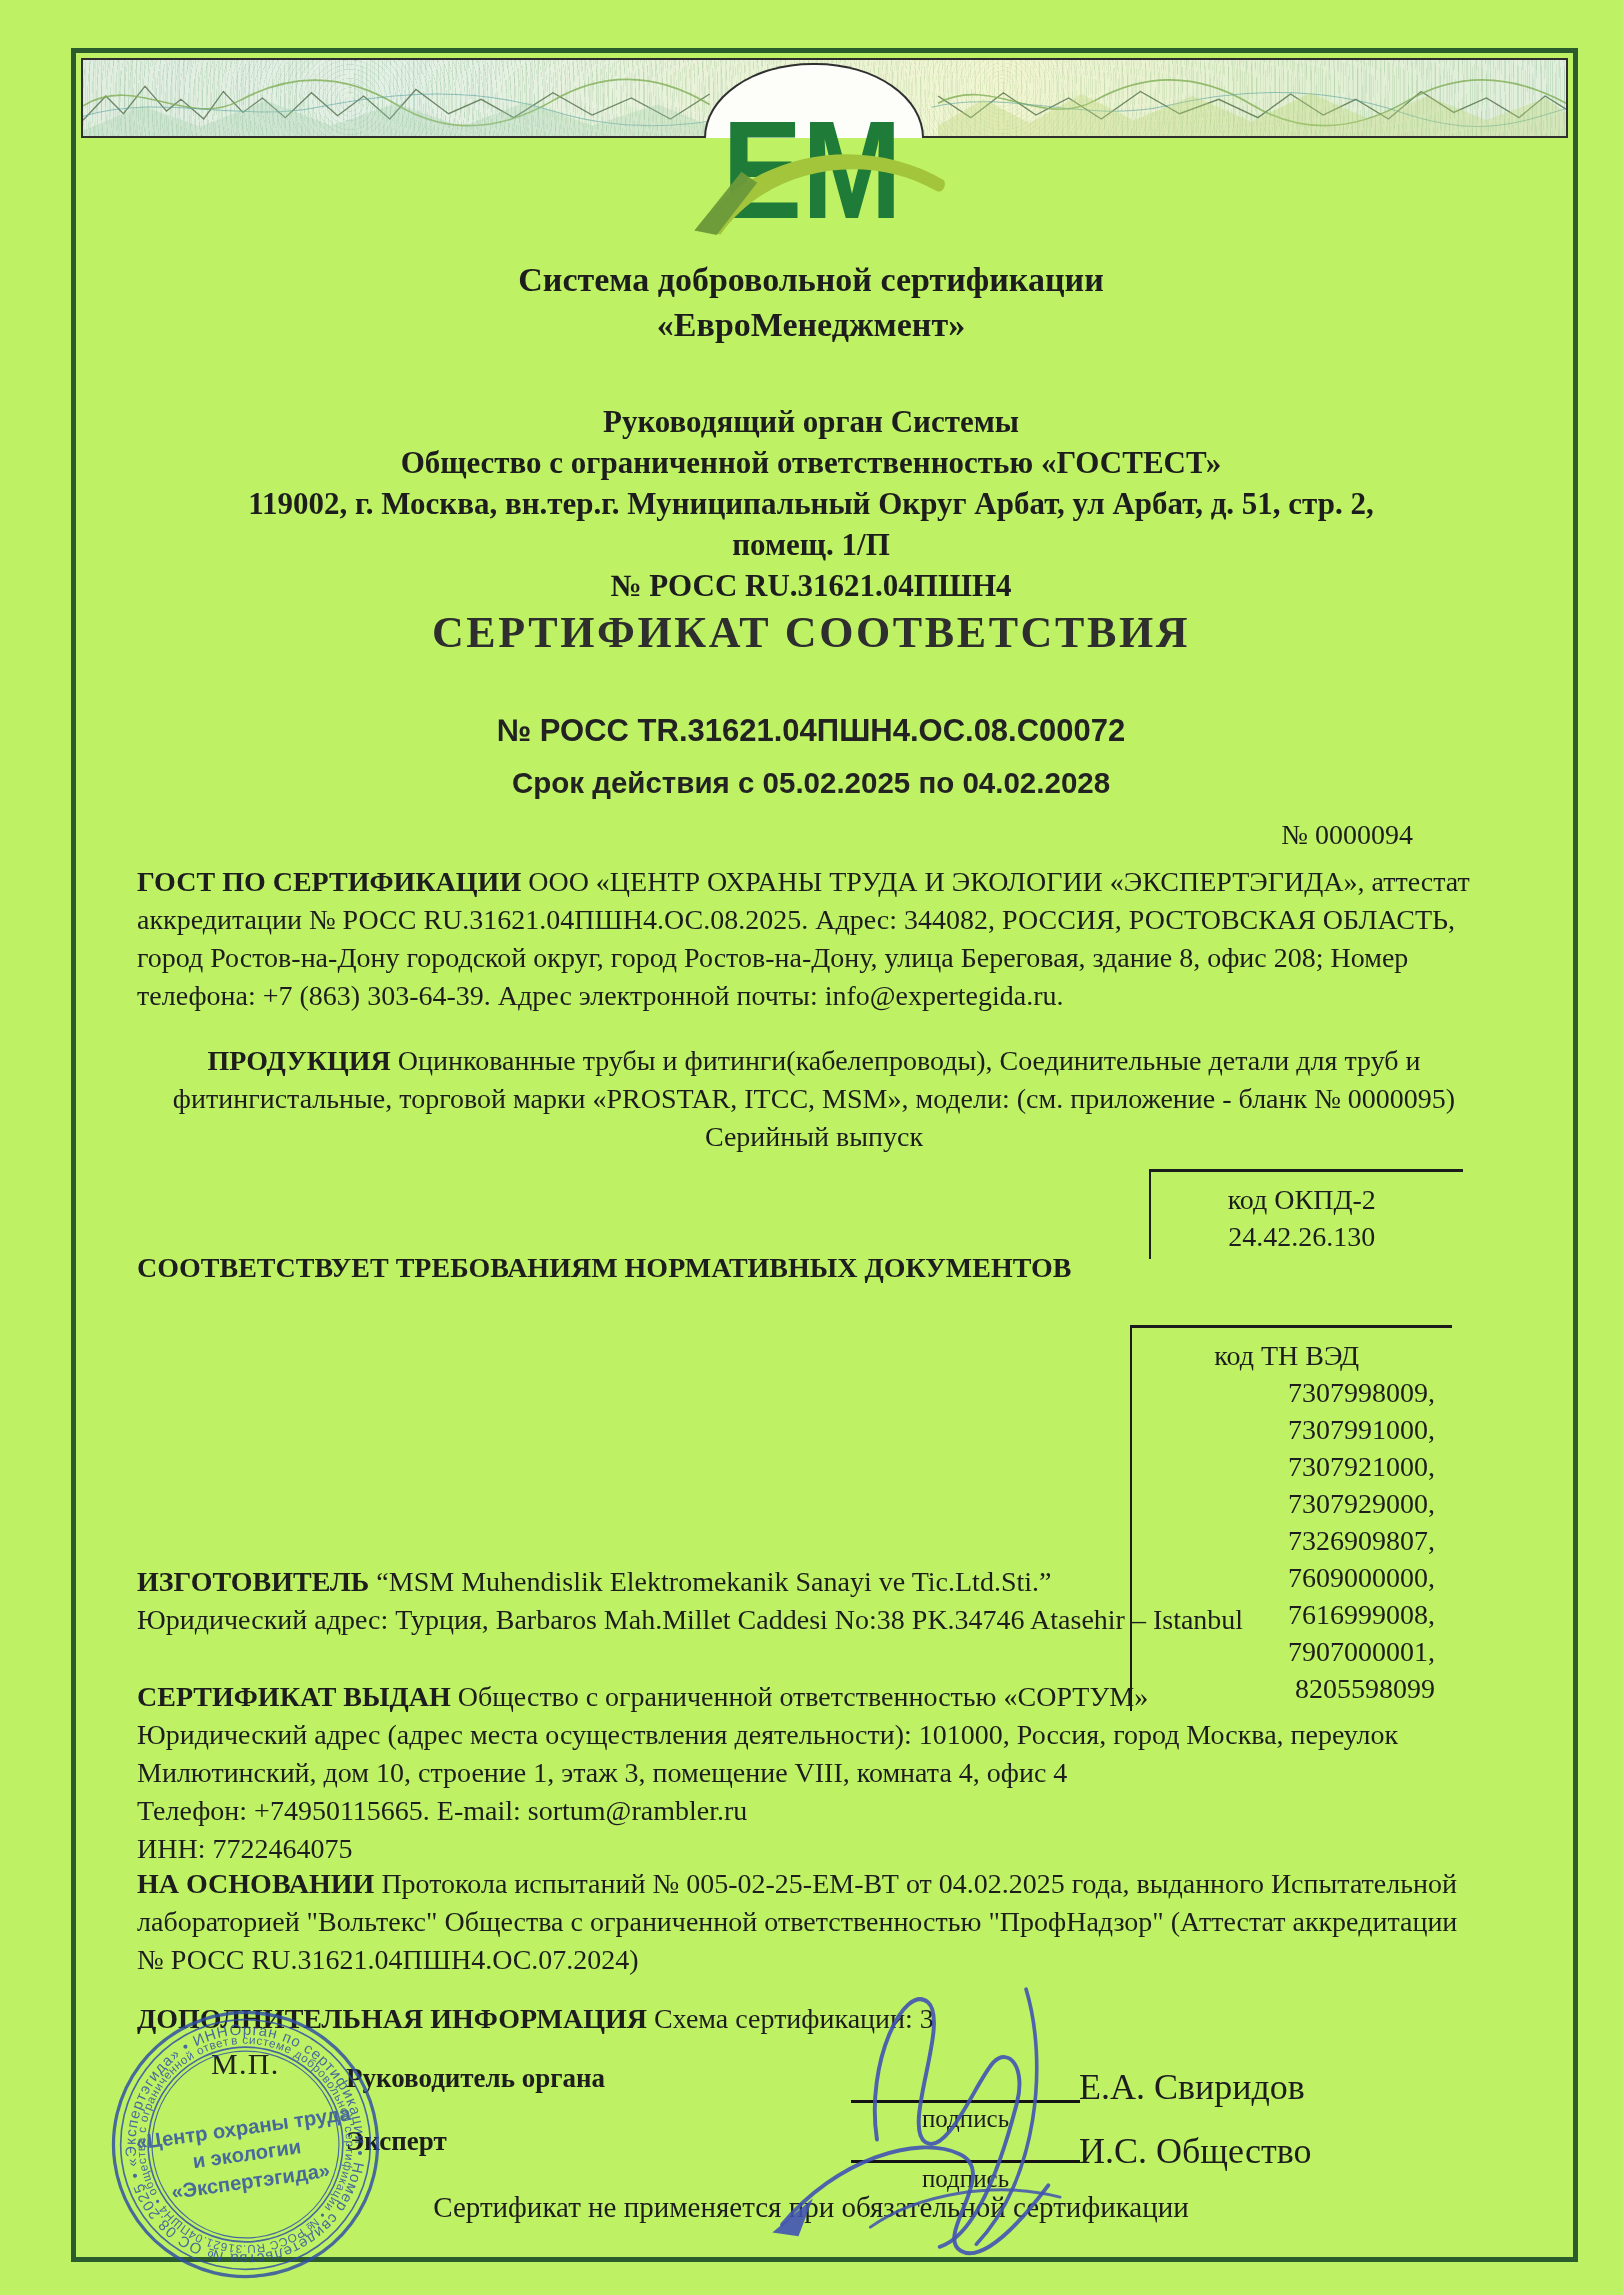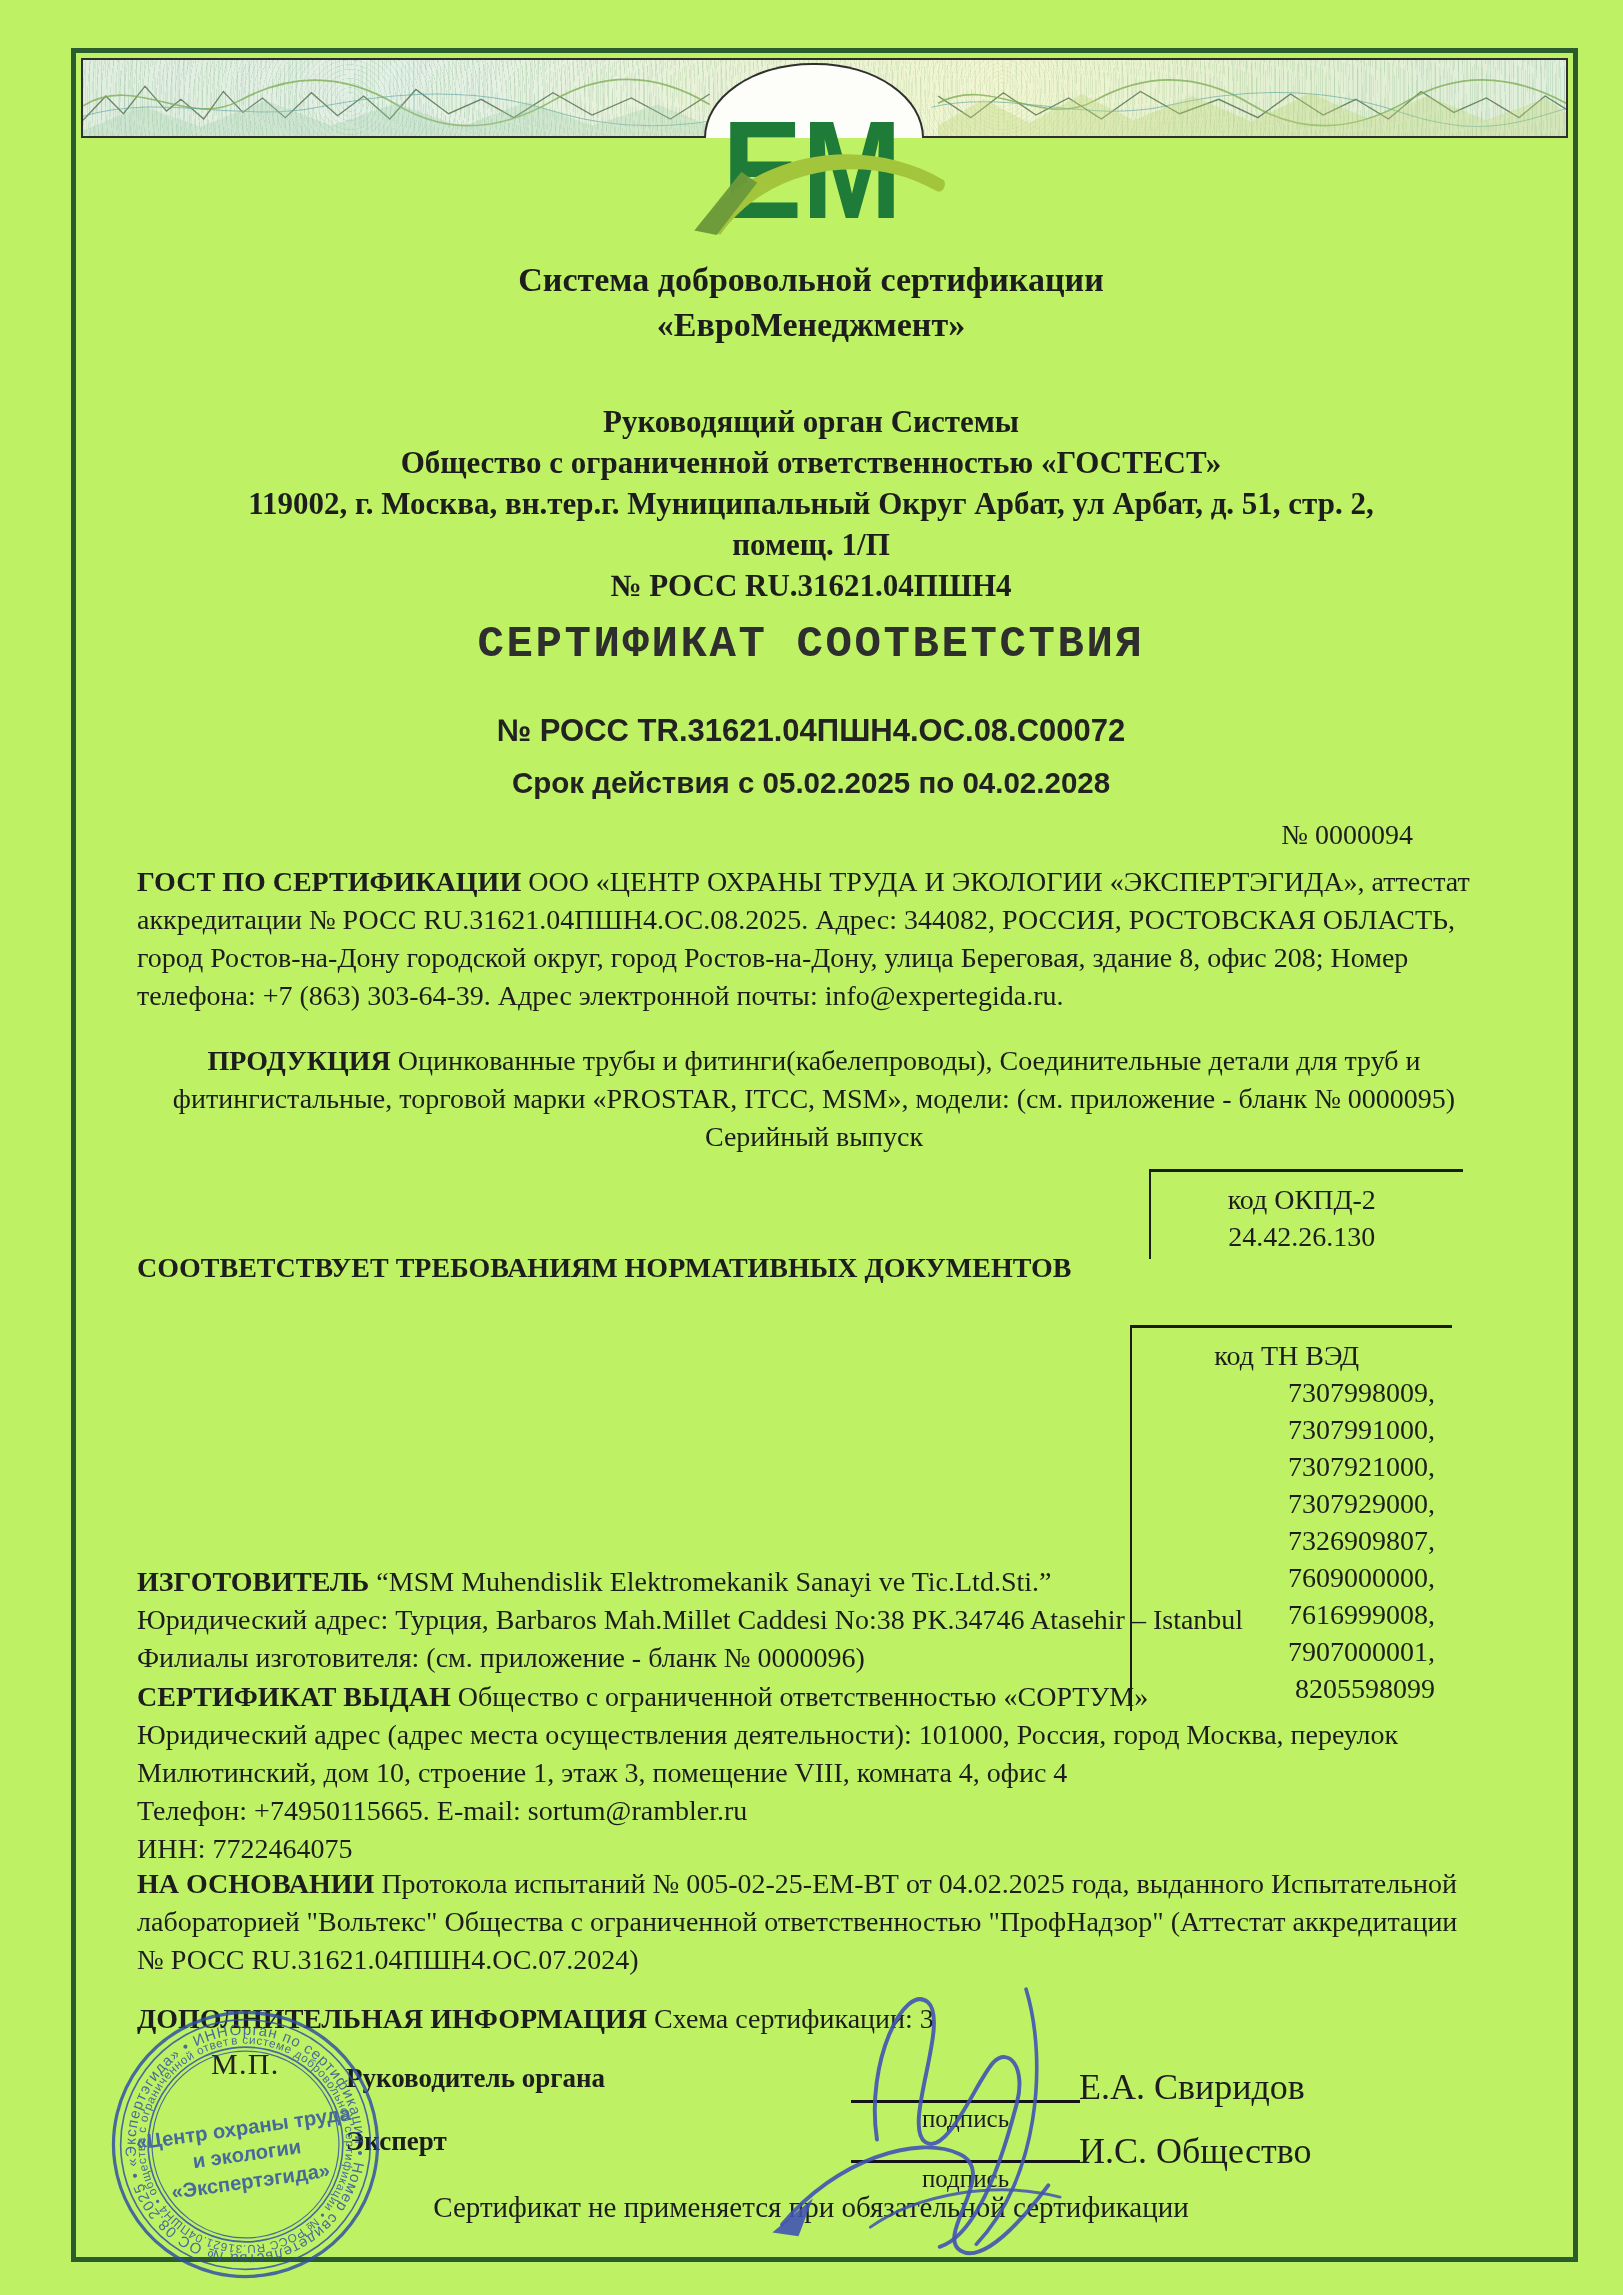--- a/index.html
+++ b/index.html
@@ -22,22 +22,22 @@
   .band svg{position:absolute;left:0;top:0;width:100%;height:100%;}
   
   .arch{position:absolute;left:621px;bottom:-2px;width:220px;height:75px;background:#fdfdf9;
         border:2px solid #2f2f2f;border-bottom:none;border-radius:111px 111px 0 0 / 77px 77px 0 0;
         box-sizing:border-box;}
   .logo-svg{position:absolute;left:668px;top:77px;width:288px;height:160px;}
 
   .center-col{position:absolute;left:137px;width:1348px;text-align:center;}
   .t-sys{top:257px;font-size:34px;font-weight:bold;line-height:45px;}
   .t-gov{top:401px;font-size:31px;font-weight:bold;line-height:41px;}
-  .t-cert{top:607px;font-family:Liberation Mono, monospace;font-size:44px;font-weight:bold;
-          letter-spacing:2.6px;color:#2e2e2e;margin-top:12px;}
+  .t-cert{top:607px;font-family:Liberation Serif, serif;font-size:44px;font-weight:bold;
+          letter-spacing:2.6px;color:#2e2e2e;}
   .t-num{top:713px;font-family:"Liberation Sans",sans-serif;font-size:31px;font-weight:bold;color:#222;}
   .t-val{top:766px;font-family:"Liberation Sans",sans-serif;font-size:29.5px;font-weight:bold;color:#222;}
   .t-blank{position:absolute;left:137px;top:819px;width:1276px;text-align:right;font-size:28px;}
 
   .para{position:absolute;left:137px;width:1354px;font-size:28px;line-height:38px;text-align:left;}
   .para b{font-weight:bold;}
   .p-organ{top:863px;}
   .p-prod{top:1042px;text-align:center;}
   .p-conf{top:1249px;}
   .p-manu{top:1563px;}
@@ -134,21 +134,20 @@
     <div class="codes">7307921000, 7307929000,</div>
     <div class="codes">7326909807, 7609000000,</div>
     <div class="codes">7616999008, 7907000001,</div>
     <div class="codes">8205598099</div>
   </div>
 
   <div class="para p-manu">
     <b>ИЗГОТОВИТЕЛЬ</b>
     <span>“MSM Muhendislik Elektromekanik Sanayi ve Tic.Ltd.Sti.”</span>
     <div>Юридический адрес: Турция, Barbaros Mah.Millet Caddesi No:38 PK.34746 Atasehir – Istanbul</div>
-    <div>Филиалы изготовителя: (см. приложение - бланк № 0000096)</div>
   </div>
 
   <div class="para p-issued">
     <b>СЕРТИФИКАТ ВЫДАН</b>
     <span>Общество с ограниченной ответственностью «СОРТУМ»</span>
     <div>Юридический адрес (адрес места осуществления деятельности): 101000, Россия, город Москва, переулок Милютинский, дом 10, строение 1, этаж 3, помещение VIII, комната 4, офис 4</div>
     <div>Телефон: +74950115665. E-mail: sortum@rambler.ru</div>
     <div>ИНН: 7722464075</div>
   </div>
 

